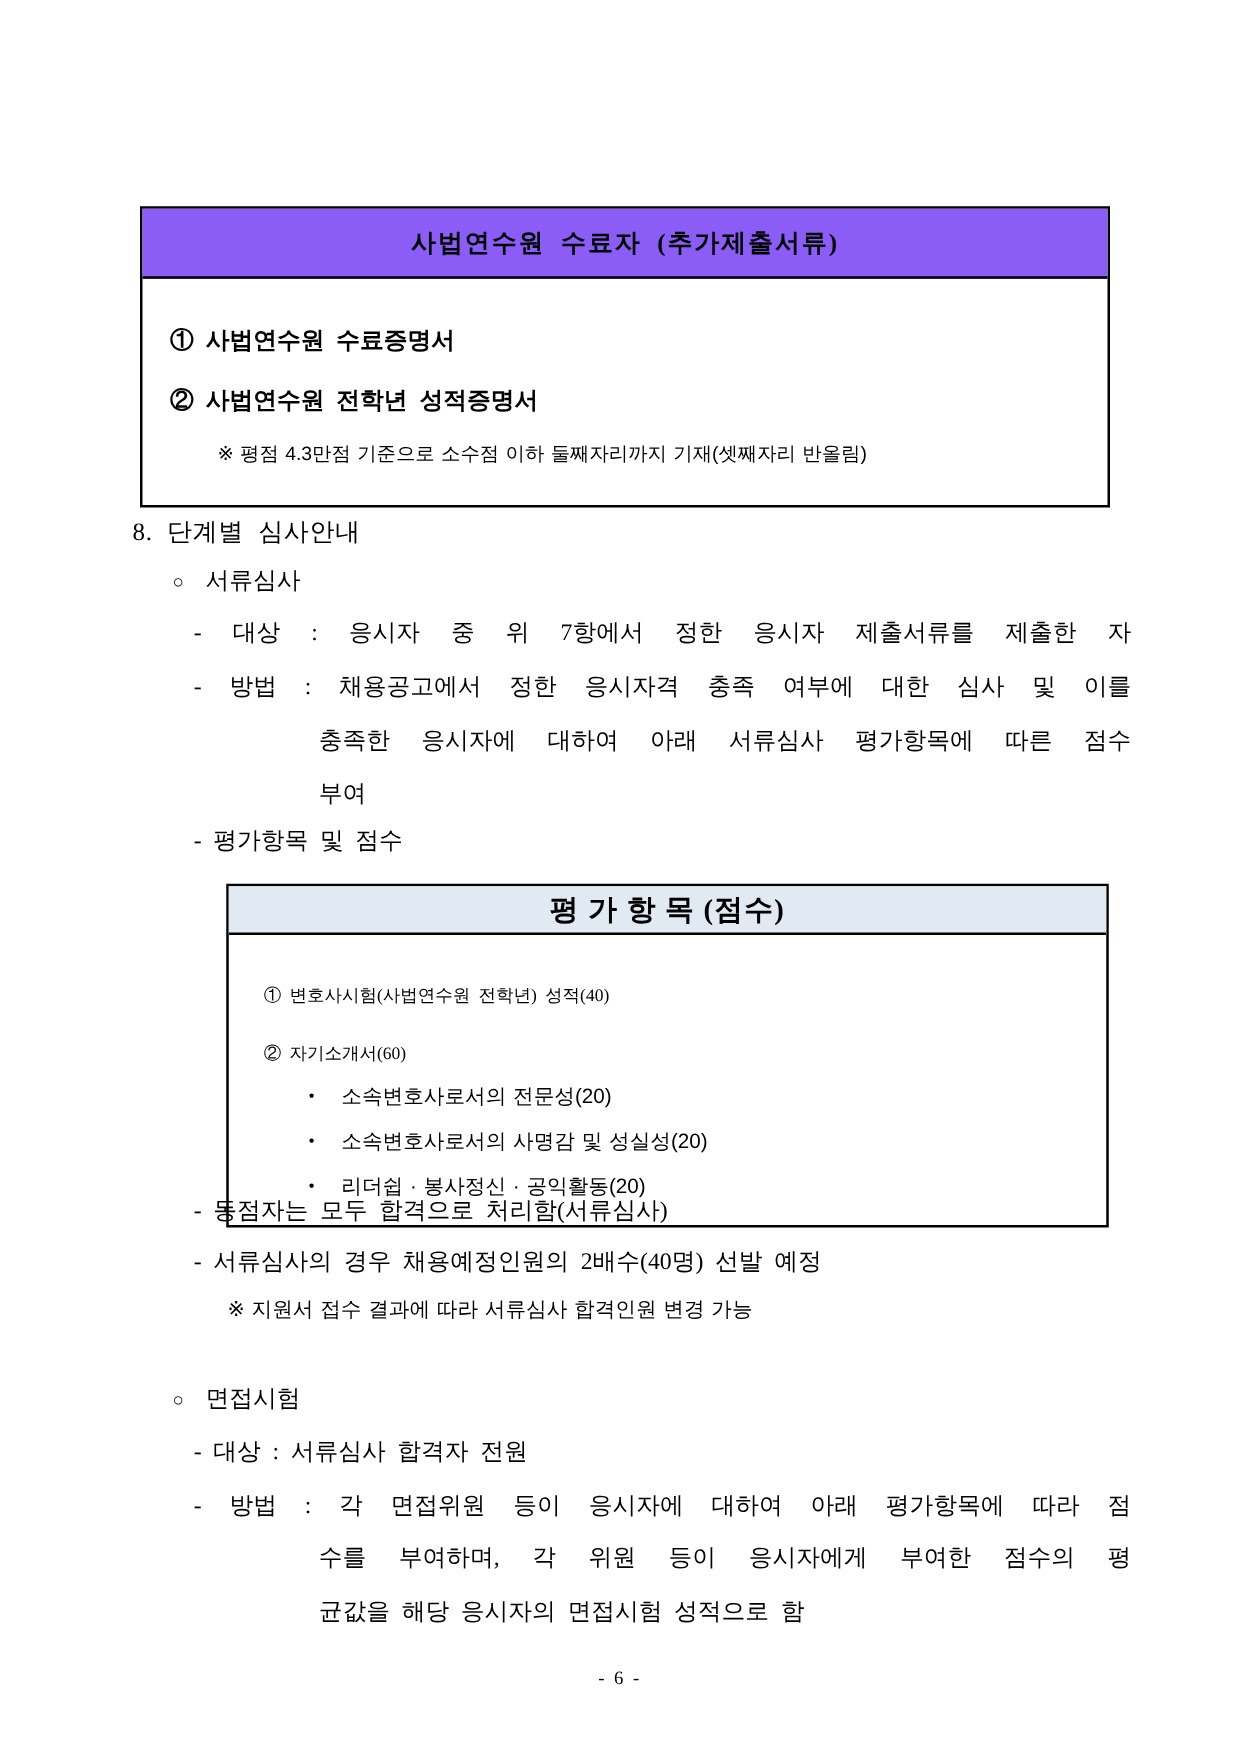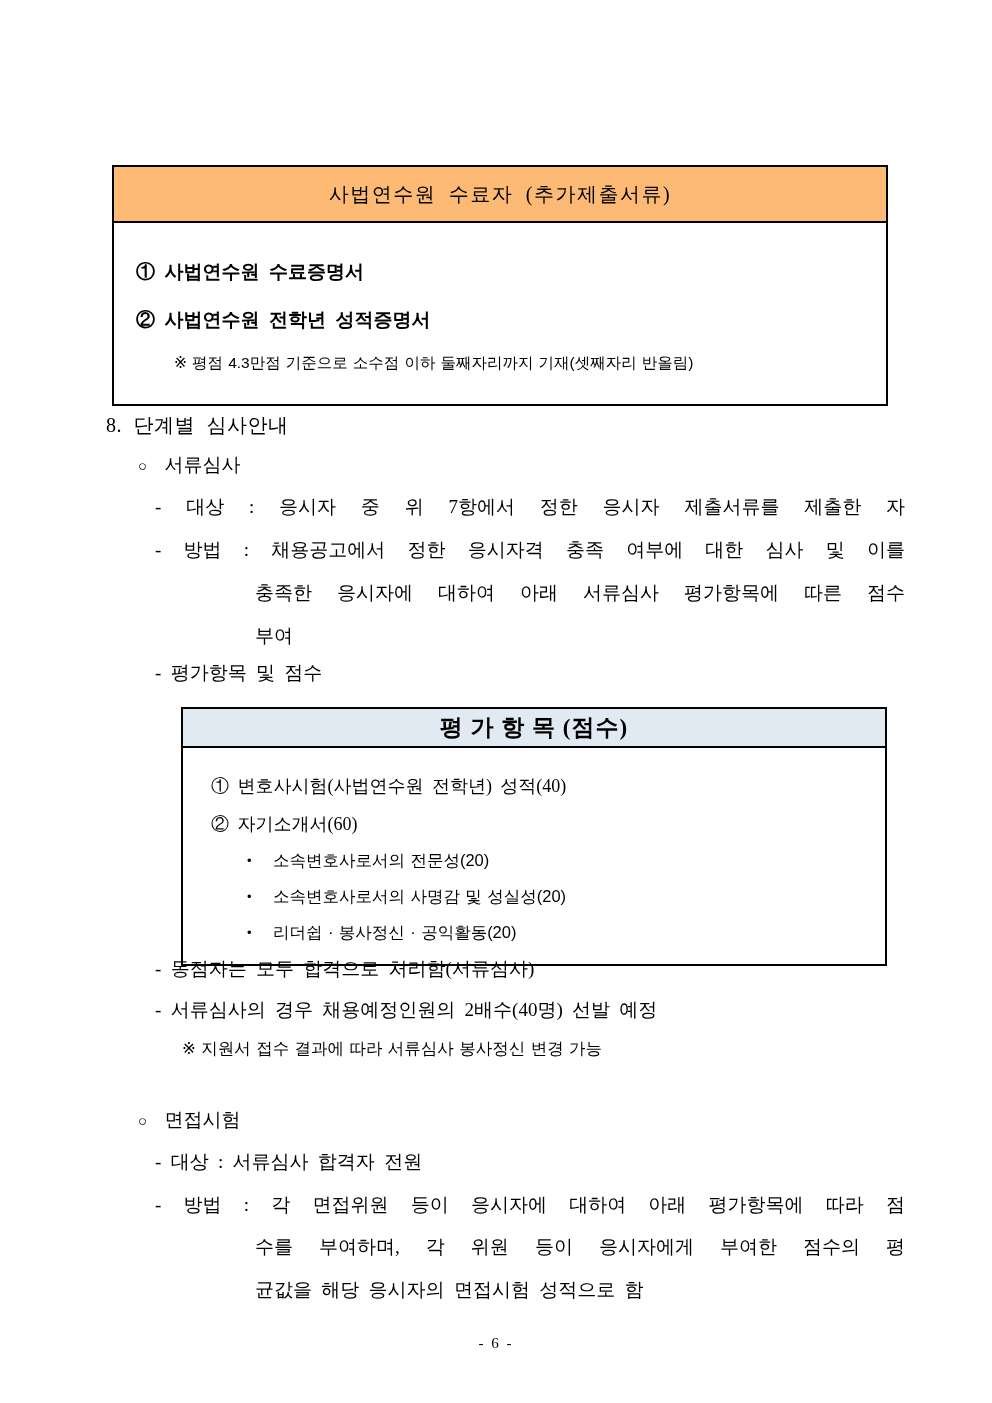--- a/index.html
+++ b/index.html
@@ -9,37 +9,37 @@
     font-family:"Liberation Serif","DejaVu Serif",serif;
   }
   .serif { font-family:"Liberation Serif","DejaVu Serif",serif; }
   .sans  { font-family:"Liberation Sans","DejaVu Sans",sans-serif; }
   .ln { position:absolute; white-space:nowrap; font-size:19px; line-height:32px; word-spacing:0.24em; }
   .just { white-space:normal; text-align:justify; text-align-last:justify; word-spacing:normal; }
 
   
   .t1 { position:absolute; left:112px; top:165px; width:776px; border:2px solid #000; box-sizing:border-box; }
   .t1-header {
-    background:#fdba74; border-bottom:2px solid #000; height:54px;
+    background:#8b5cf6; border-bottom:2px solid #000; height:54px;
     display:flex; align-items:center; justify-content:center;
-    font-weight:normal; font-size:20px; letter-spacing:1.5px; word-spacing:0.3em;
+    font-weight:bold; font-size:20px; letter-spacing:1.5px; word-spacing:0.3em;
   }
   .t1-body { padding:14px 22px 30px 22px; }
   .t1-row { font-weight:bold; font-size:19px; margin-top:22px; word-spacing:0.25em; }
   .t1-note { margin-top:20px; margin-left:38px; font-size:15.5px; word-spacing:0.05em; }
 
   
   .t2 { position:absolute; left:181px; top:707px; width:706px; border:2px solid #000; box-sizing:border-box; }
   .t2-header {
     background:#E1E9F3; border-bottom:2px solid #000; height:37px;
     display:flex; align-items:center; justify-content:center;
     font-weight:bold; font-size:23px; letter-spacing:1px;
   }
   .t2-body { padding:12px 10px 20px 28px; }
-  .t2-row { font-size:18px; margin-top:14px; word-spacing:0.22em; }
+  .t2-row { font-size:14px; margin-top:28px; word-spacing:0.22em; }
   .t2-sub { margin-top:14px; margin-left:36px; font-size:16.5px; word-spacing:0.05em; }
   .t2-sub .dot { display:inline-block; width:26px; font-size:13px; vertical-align:1px; }
 
   .heading8 { position:absolute; left:106px; top:412px; font-size:20px; font-weight:normal;
               letter-spacing:0.5px; word-spacing:0.3em; white-space:nowrap; }
   .footer { position:absolute; left:0; right:0; top:1335px; text-align:center; font-size:15px;
             letter-spacing:2px; }
 </style>
 </head>
 <body>
@@ -86,21 +86,21 @@
       <div class="t2-sub sans">
         <span class="dot">•</span><span>리더쉽 · 봉사정신 · 공익활동(20)</span>
       </div>
     </div>
   </div>
 
   <div class="ln serif" style="left:155px; top:953px;">- 동점자는 모두 합격으로 처리함(서류심사)</div>
 
   <div class="ln serif" style="left:155px; top:994px;">- 서류심사의 경우 채용예정인원의 2배수(40명) 선발 예정</div>
 
-  <div class="ln sans" style="left:182px; top:1032px; font-size:16.5px; word-spacing:0.05em;">※ 지원서 접수 결과에 따라 서류심사 봉사정신 변경 가능</div>
+  <div class="ln sans" style="left:182px; top:1032px; font-size:16.5px; word-spacing:0.05em;">※ 지원서 접수 결과에 따라 서류심사 합격인원 변경 가능</div>
 
   <div class="ln serif" style="left:138px; top:1104px;">
     <span style="font-size:15px;">○</span>
     <span style="margin-left:8px;">면접시험</span>
   </div>
 
   <div class="ln serif" style="left:155px; top:1146px;">- 대상 : 서류심사 합격자 전원</div>
 
   <div class="ln serif just" style="left:155px; top:1189px; width:750px;">- 방법 : 각 면접위원 등이 응시자에 대하여 아래 평가항목에 따라 점</div>
 

